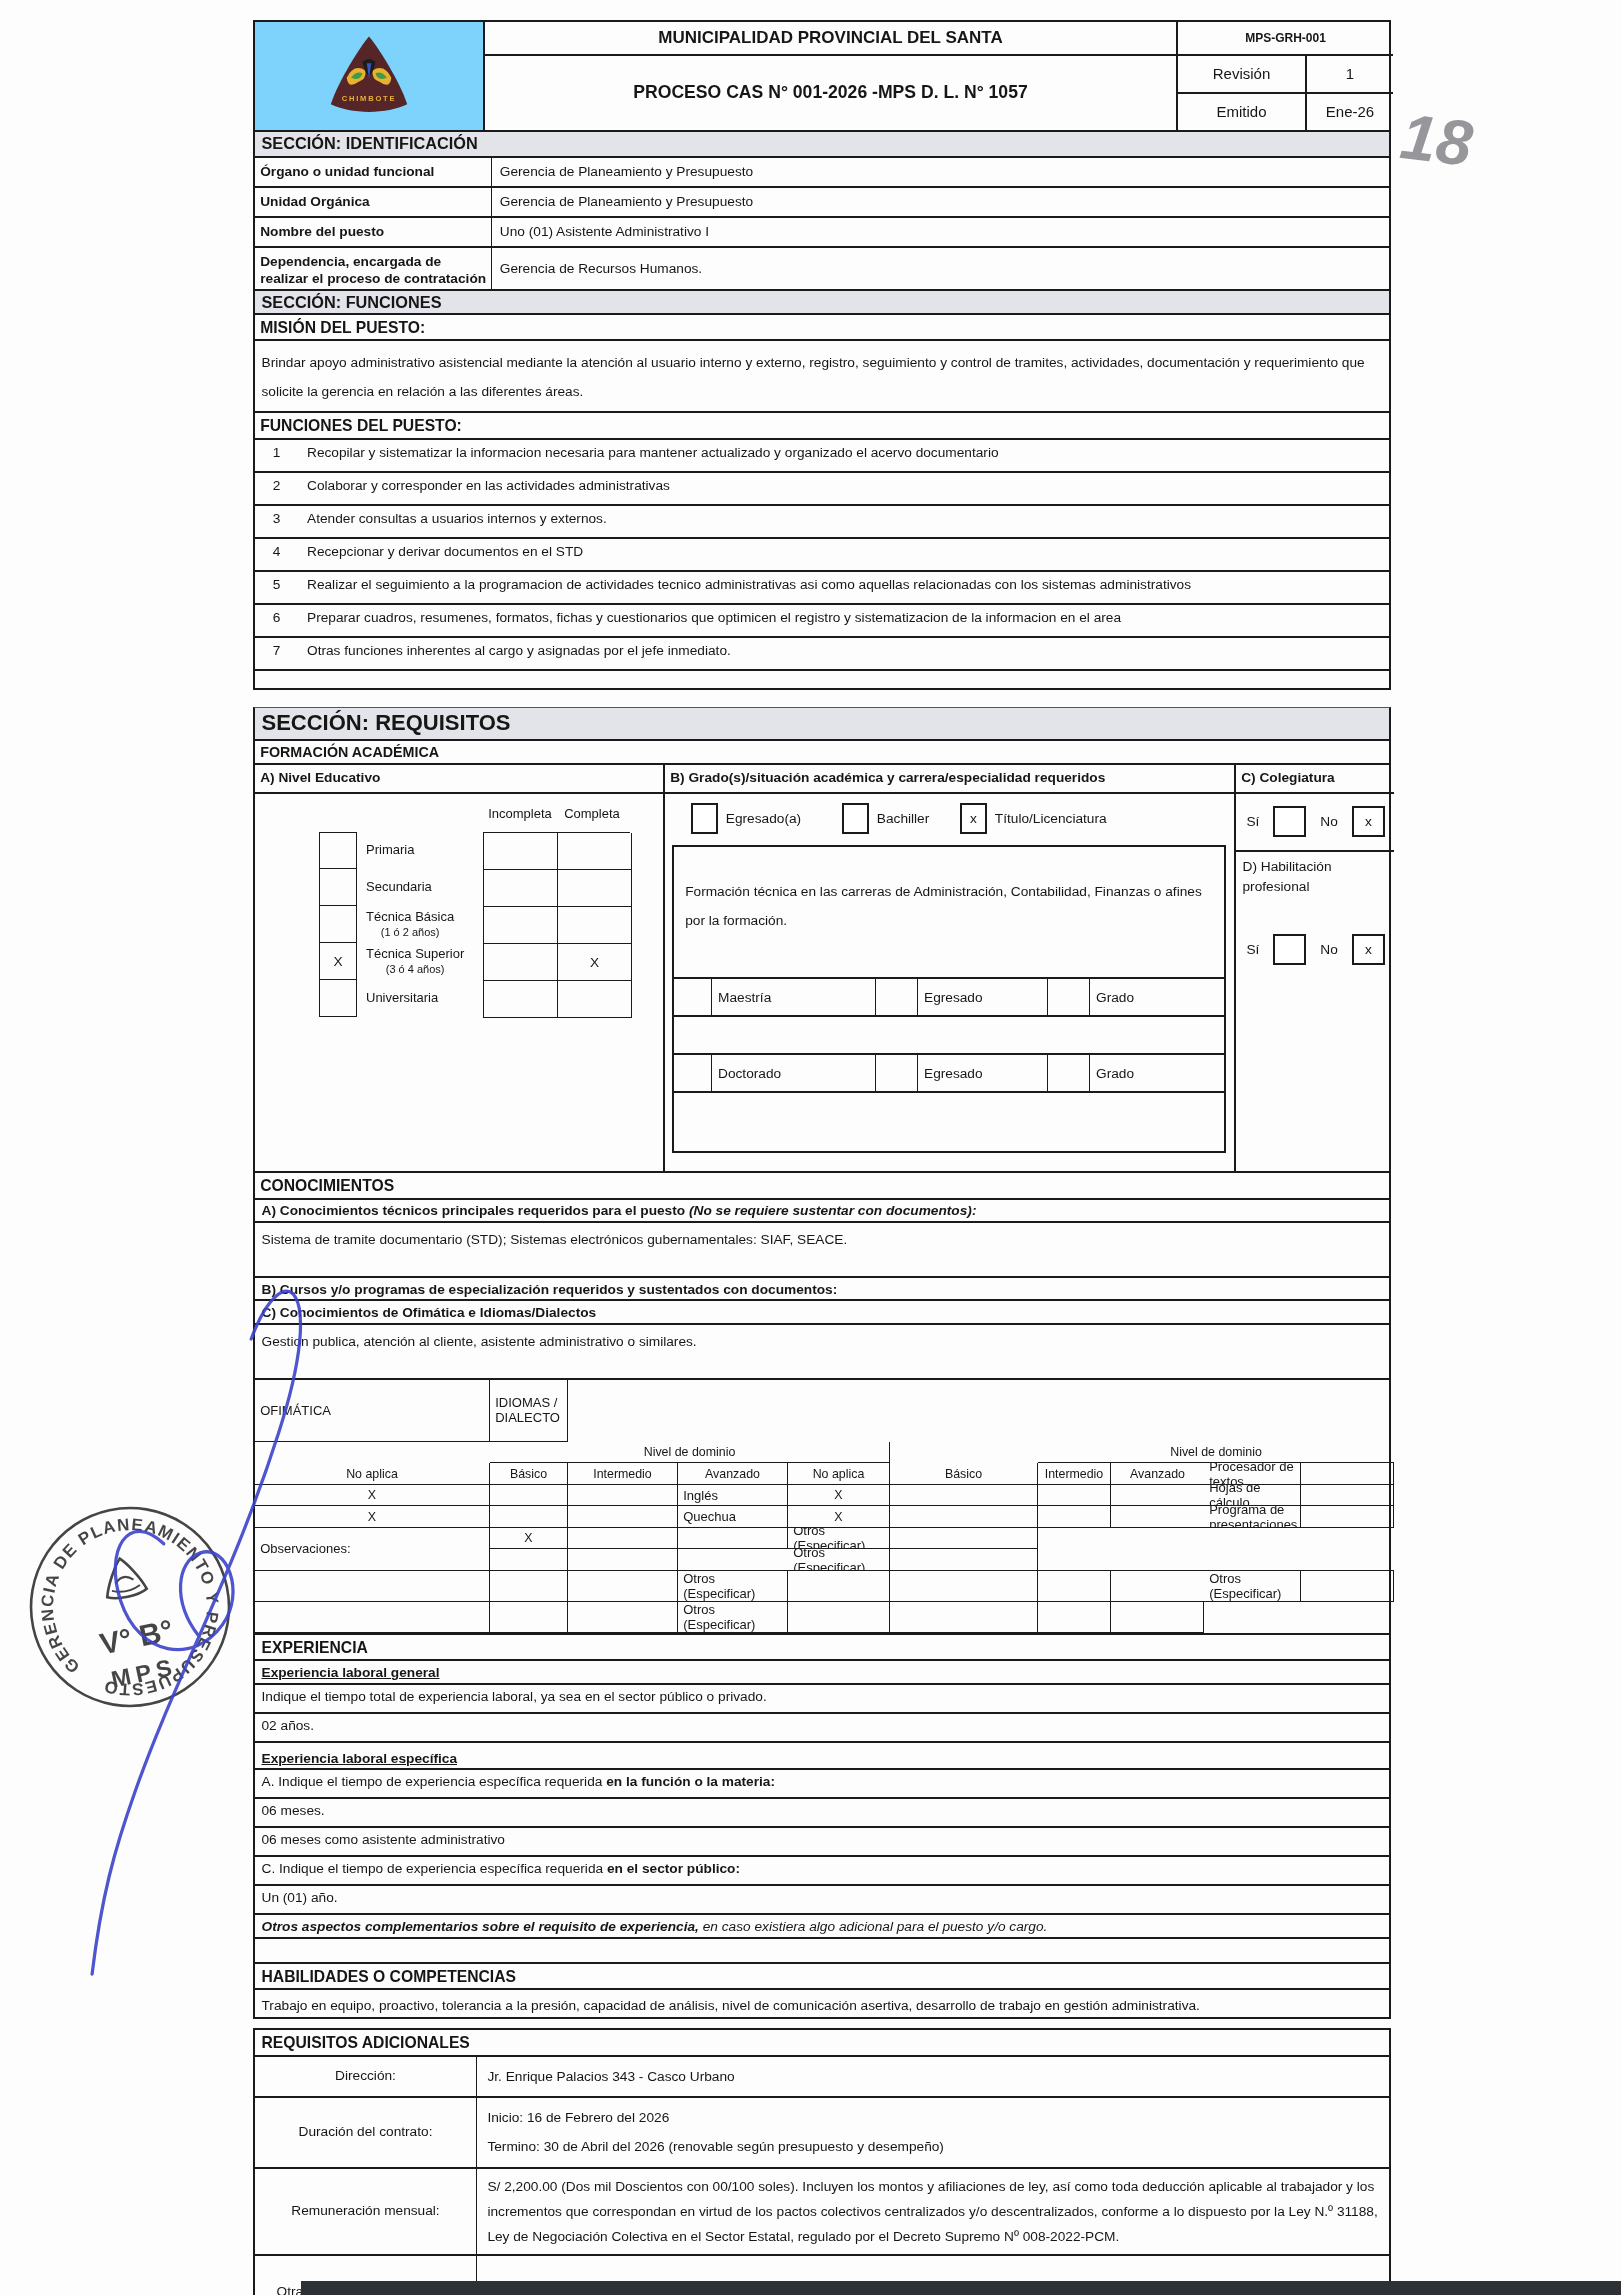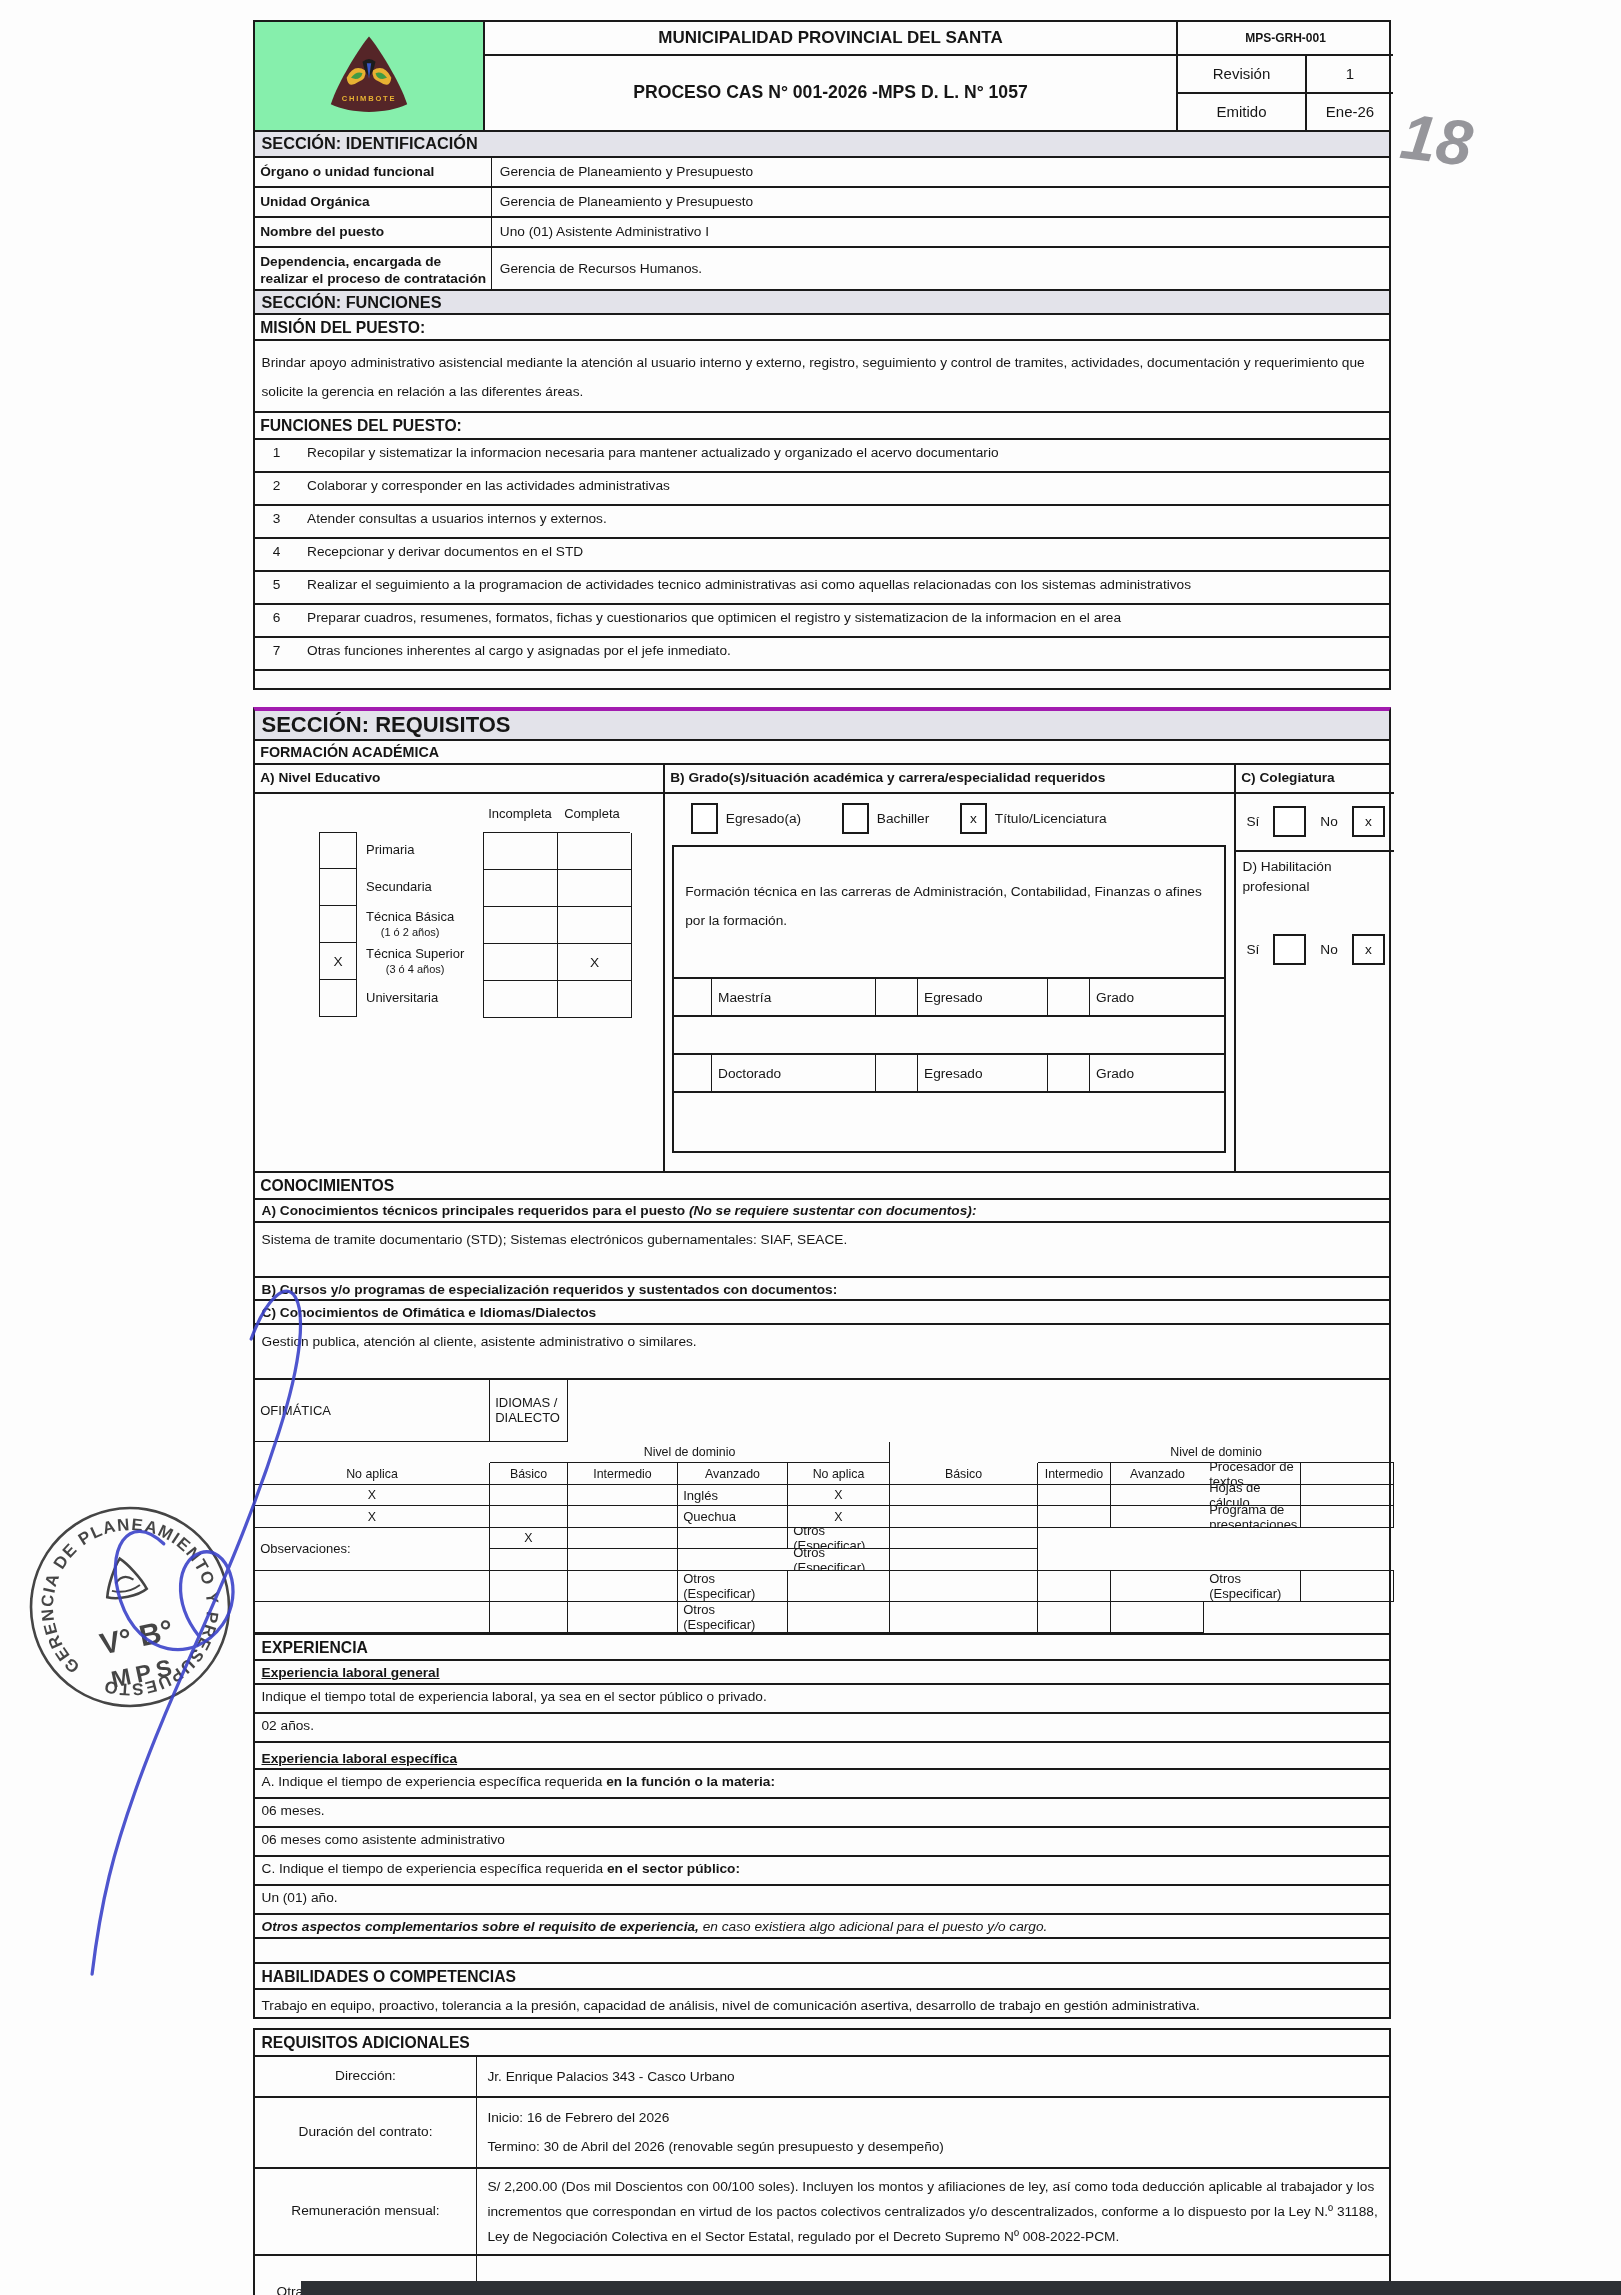--- a/index.html
+++ b/index.html
@@ -8,21 +8,21 @@
     font-family: "Liberation Sans", sans-serif;
     background: #fdfdfd;
     color: #161616;
     position: relative;
     overflow: hidden;
   }
   .form { position:absolute; left:253px; top:19.6px; width:1138px; font-size:13.7px; }
 
   
   .hdr { display:grid; grid-template-columns:230px 693px 215px; height:112px; border:2px solid #1a1a1a; }
-  .hdr-logo { display:flex; align-items:center; justify-content:center; border-right:2px solid #1a1a1a; background:#86efac; }
+  .hdr-logo { display:flex; align-items:center; justify-content:center; border-right:2px solid #1a1a1a; background:#7dd3fc; }
   .hdr-mid { display:flex; flex-direction:column; border-right:2px solid #1a1a1a; }
   .hdr-org { height:34px; border-bottom:2px solid #1a1a1a; display:flex; align-items:center; justify-content:center; font-weight:bold; font-size:17px; }
   .hdr-proc { flex:1; display:flex; align-items:center; justify-content:center; font-weight:bold; font-size:17.6px; }
   .hdr-right { display:flex; flex-direction:column; }
   .hdr-code { height:34px; border-bottom:2px solid #1a1a1a; display:flex; align-items:center; justify-content:center; font-weight:bold; font-size:12px; }
   .hdr-rrow { flex:1; display:flex; border-bottom:2px solid #1a1a1a; }
   .hdr-rrow:last-child { border-bottom:0; }
   .hdr-rlab { width:129px; border-right:2px solid #1a1a1a; display:flex; align-items:center; justify-content:center; font-size:15px; }
   .hdr-rval { flex:1; display:flex; align-items:center; justify-content:center; font-size:15px; }
 
@@ -183,21 +183,21 @@
       <div class="num">6</div>
       <div class="txt">Preparar cuadros, resumenes, formatos, fichas y cuestionarios que optimicen el registro y sistematizacion de la informacion en el area</div>
     </div>
     <div class="fitem">
       <div class="num">7</div>
       <div class="txt">Otras funciones inherentes al cargo y asignadas por el jefe inmediato.</div>
     </div>
     <div class="ftail"></div>
   </div>
 
-  <div class="bar big" style="margin-top:17px;border-top:4px solid #a21caf">SECCIÓN: REQUISITOS</div>
+  <div class="bar big" style="margin-top:17px;border-top:1px solid #a21caf">SECCIÓN: REQUISITOS</div>
   <div class="whdr" style="font-size:14.3px">FORMACIÓN ACADÉMICA</div>
 
   <div class="forma">
 
     <div class="fcol">
       <div class="fcol-h">A) Nivel Educativo</div>
       <div class="fcol-b">
         <span class="ichead" style="left:226px;width:78px">Incompleta</span>
         <span class="ichead" style="left:301px;width:72px">Completa</span>
         <div class="niv">

